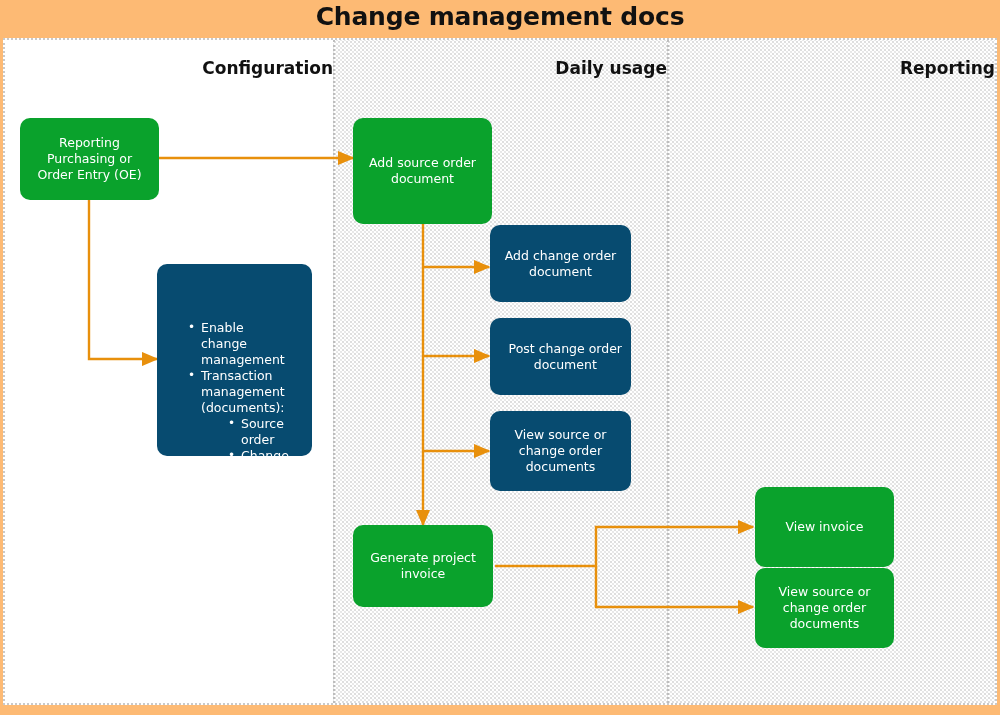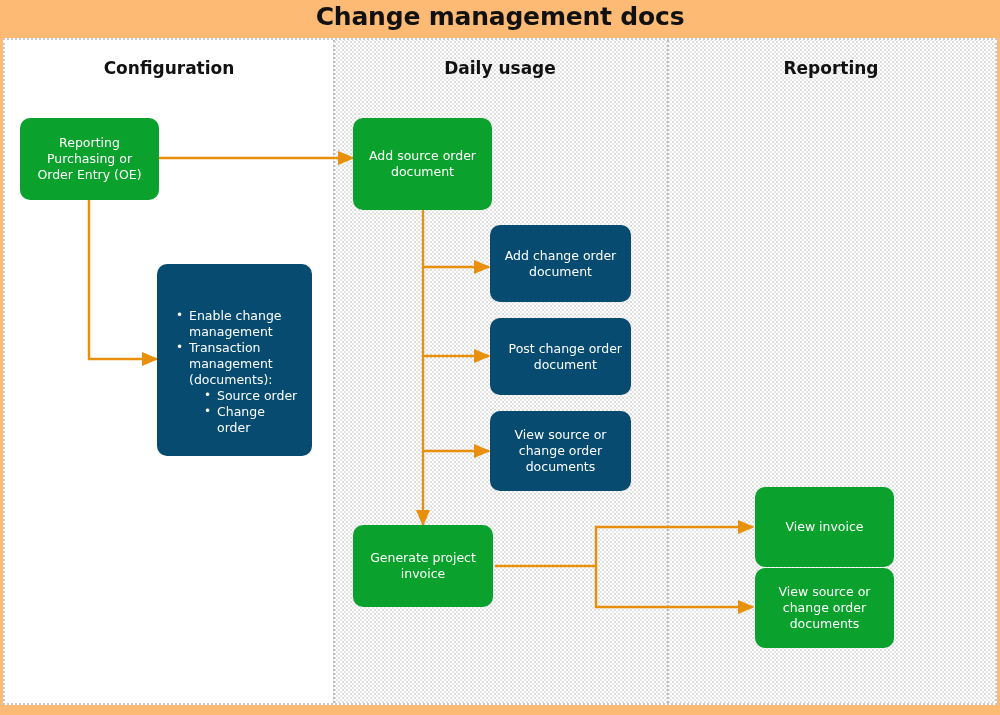--- a/index.html
+++ b/index.html
@@ -64,21 +64,21 @@
     position: absolute;
     top: 0;
     width: 0;
     height: 100%;
     border-left: 2px dotted #bdbdbd;
   }
   .lane-title {
     position: absolute;
     top: 18px;
     width: 100%;
-    text-align: center;
+    text-align: right;
     font-size: 17px;
     font-weight: bold;
     color: #111111;
     font-family: "DejaVu Sans", sans-serif;
   }
 
   
   .node {
     position: absolute;
     box-sizing: border-box;
@@ -97,21 +97,21 @@
   .node.navy   { background: #074b70; }
   .node .node-label { white-space: pre-line; display: block; }
 
   
   .node.bullets {
     display: block;
     padding: 0;
   }
   .node.bullets ul {
     list-style: none;
-    margin: 0;
+    margin: 12px;
     padding: 0;
   }
   .node.bullets > ul {
     position: absolute;
     left: 18px;
     right: 10px;
     top: 44px;
   }
   .node.bullets li {
     position: relative;
@@ -211,21 +211,21 @@
             <span>Source order</span>
           </li>
           <li>
             <span>Change order</span>
           </li>
         </ul>
       </li>
     </ul>
   </div>
 
-  <div class="node green" style="left:353px; top:118px; width:139px; height:92px;">
+  <div class="node green" style="left:353px; top:118px; width:139px; height:106px;">
     <span class="node-label">Add source order
 document</span>
   </div>
 
   <div class="node navy" style="left:490px; top:225px; width:141px; height:77px;">
     <span class="node-label">Add change order
 document</span>
   </div>
 
   <div class="node navy" style="left:490px; top:318px; width:141px; height:77px;justify-content:flex-end;">

